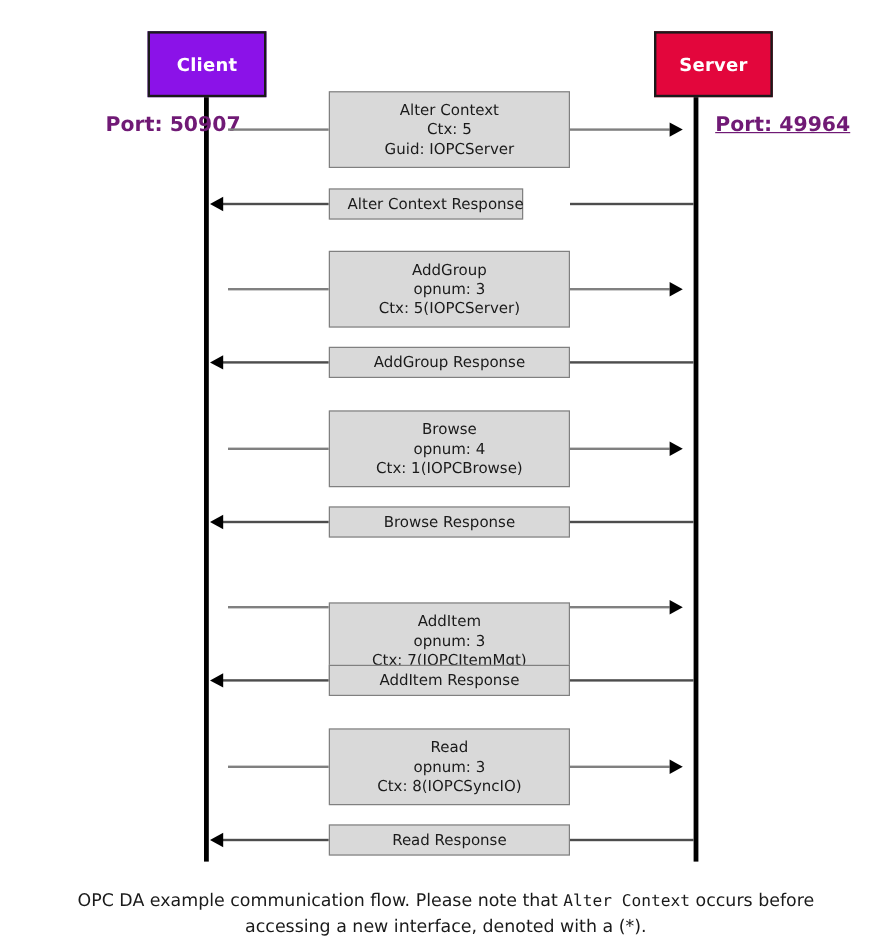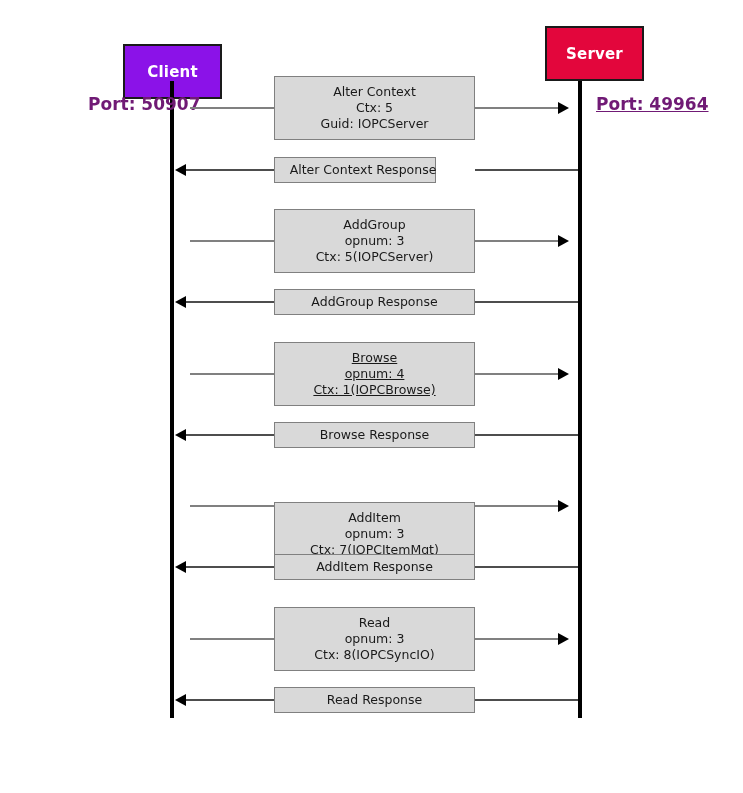--- a/index.html
+++ b/index.html
@@ -143,21 +143,21 @@
   .mono {
     font-family: "DejaVu Sans Mono", "Liberation Mono", monospace;
     font-size: 13.5px;
   }
 </style>
 </head>
 <body>
 
 <div id="diagram">
 
-  <div class="actor-box" id="client-box" style="background: rgb(139, 18, 232); margin-top: 18px;">
+  <div class="actor-box" id="client-box" style="background: rgb(139, 18, 232);">
     <span>Client</span>
   </div>
   <div class="lifeline" id="client-lifeline"></div>
   <div class="port-label" id="client-port-label">Port: 50907</div>
 
   <div class="actor-box" id="server-box" style="background: rgb(227, 6, 60); margin-left: 12px;">
     <span>Server</span>
   </div>
   <div class="lifeline" id="server-lifeline"></div>
   <div class="port-label" id="server-port-label">Port: 49964</div>
@@ -196,21 +196,21 @@
         <div class="conn-right conn-dark" style="left: 475px; width: 103px; top: 301px;"></div>
         <div class="arrow-head arrow-left" style="left: 175px; top: 296px;"></div>
         <div class="msg-box" style="left: 274px; width: 201px; height: 26px; top: 289px;">
           <span class="ln">AddGroup Response</span>
         </div>
       </div>
       <div class="message-row" style="top: 0px;">
         <div class="conn-left conn-gray" style="left: 190px; width: 84px; top: 373px;"></div>
         <div class="conn-right conn-gray" style="left: 475px; width: 83px; top: 373px;"></div>
         <div class="arrow-head arrow-right" style="left: 558px; top: 368px;"></div>
-        <div class="msg-box" style="left: 274px; width: 201px; height: 64px; top: 342px; text-decoration: underline;">
+        <div class="msg-box" style="left: 274px; width: 201px; height: 64px; top: 342px;">
           <span class="ln">Browse</span>
           <span class="ln">opnum: 4</span>
           <span class="ln">Ctx: 1(IOPCBrowse)</span>
         </div>
       </div>
       <div class="message-row" style="top: 0px;">
         <div class="conn-left conn-dark" style="left: 184px; width: 90px; top: 434px;"></div>
         <div class="conn-right conn-dark" style="left: 475px; width: 103px; top: 434px;"></div>
         <div class="arrow-head arrow-left" style="left: 175px; top: 429px;"></div>
         <div class="msg-box" style="left: 274px; width: 201px; height: 26px; top: 422px;">
@@ -248,14 +248,17 @@
       <div class="message-row" style="top: 0px;">
         <div class="conn-left conn-dark" style="left: 184px; width: 90px; top: 699px;"></div>
         <div class="conn-right conn-dark" style="left: 475px; width: 103px; top: 699px;"></div>
         <div class="arrow-head arrow-left" style="left: 175px; top: 694px;"></div>
         <div class="msg-box" style="left: 274px; width: 201px; height: 26px; top: 687px;">
           <span class="ln">Read Response</span>
         </div>
       </div>
     </div>
 
+  <div id="caption">
+    <span>OPC DA example communication flow. Please note that </span><span class="mono">Alter Context</span><span> occurs before accessing a new interface, denoted with a (*).</span>
+  </div>
 
 </div>
 
 </body></html>

